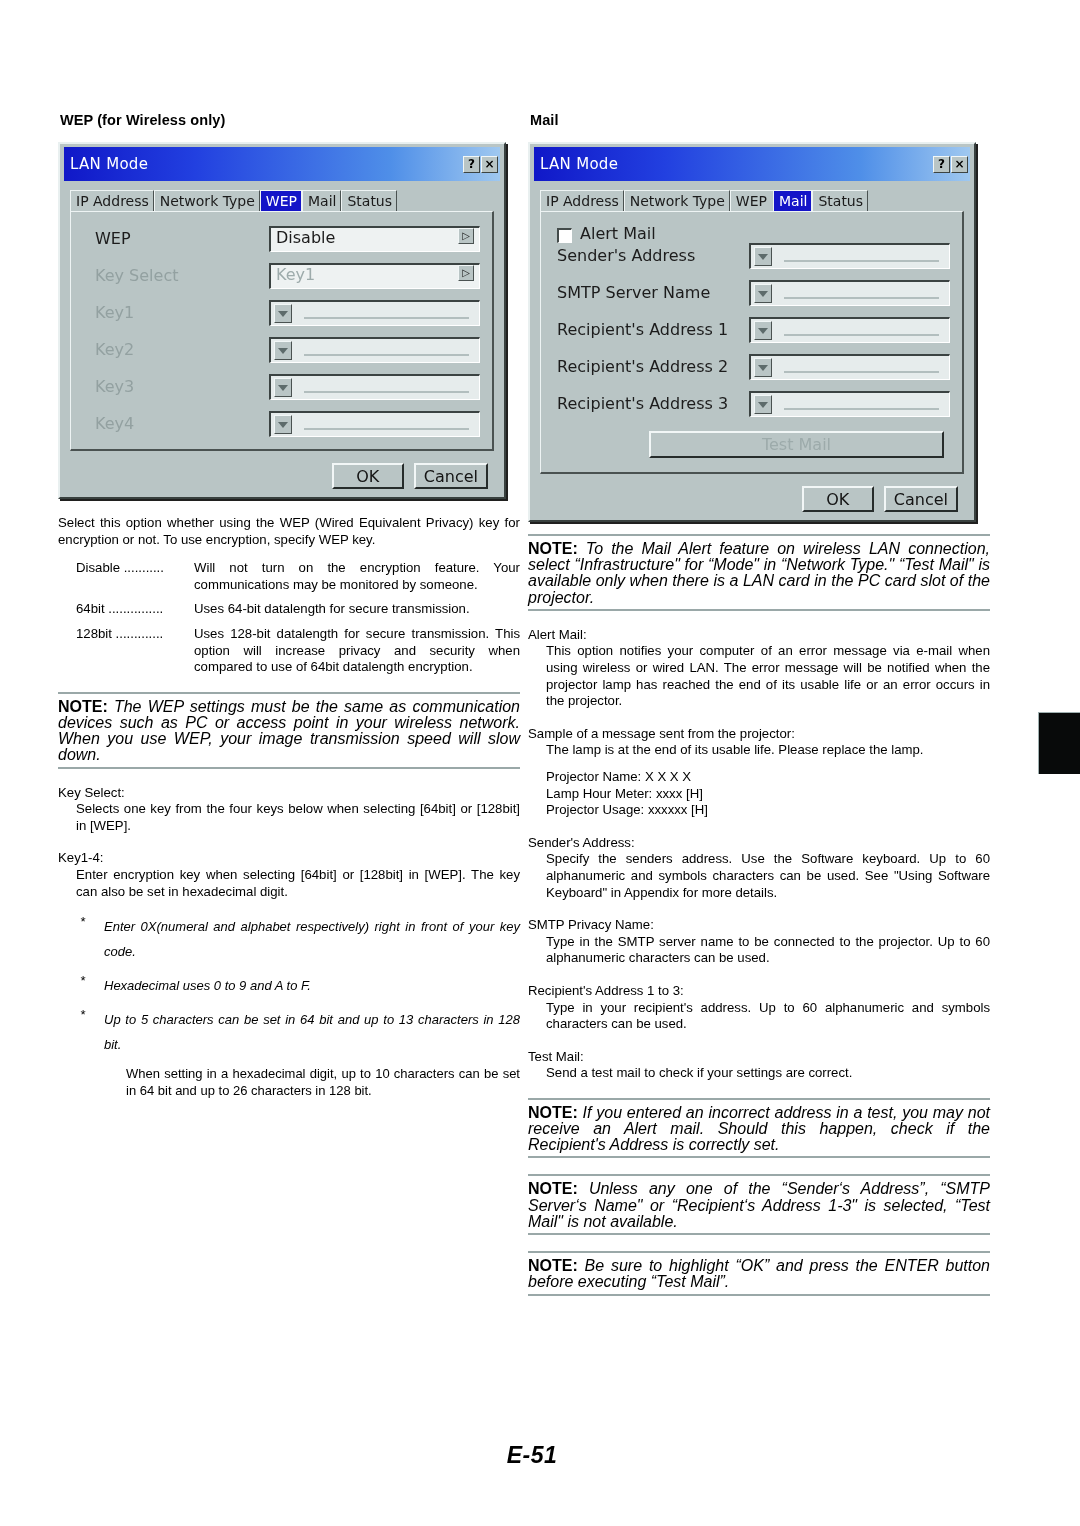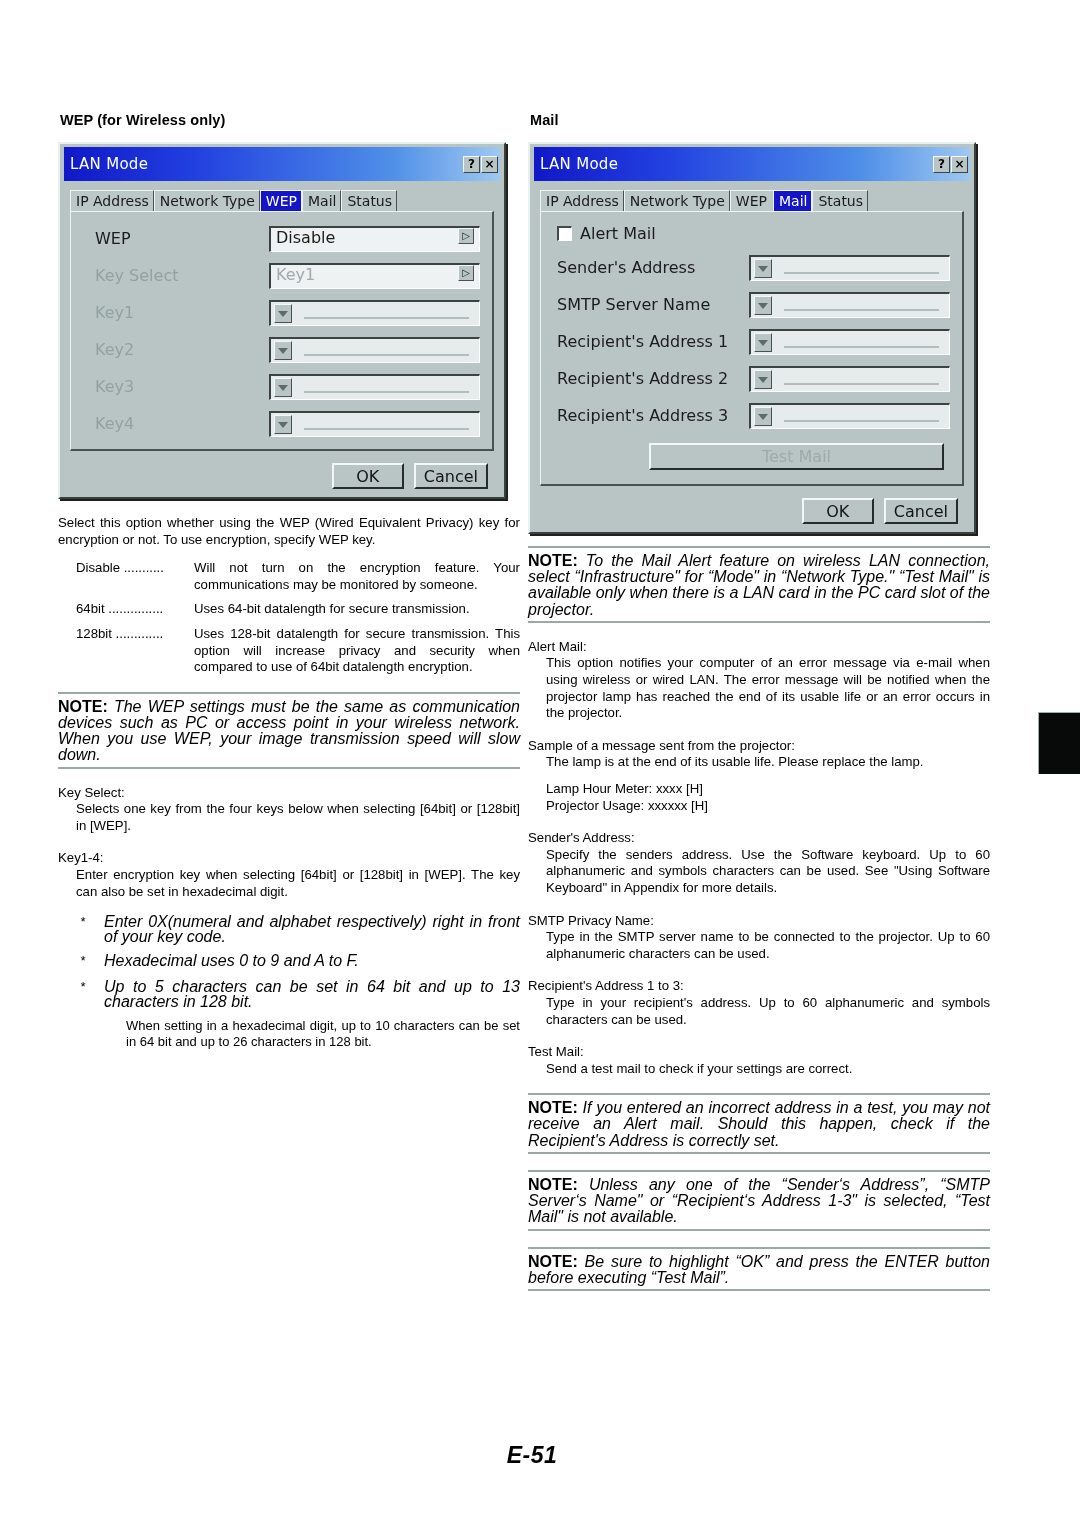--- a/index.html
+++ b/index.html
@@ -182,21 +182,21 @@
     border-top: 6px solid #5d6b6b;
   }
   .kf-line {
     flex: 1;
     height: 0;
     border-bottom: 2px solid #b2bebe;
     margin: 8px 6px 0 12px;
   }
 
   
-  .cbrow { display: flex; align-items: center; margin-bottom: 12px; padding-left: 4px; }
+  .cbrow { display: flex; align-items: flex-end; margin-bottom: 0; padding-left: 4px; }
   .checkbox {
     width: 15px; height: 15px;
     background: #ffffff;
     border-top: 2px solid #434b4a;
     border-left: 2px solid #434b4a;
     border-right: 1px solid #ffffff;
     border-bottom: 1px solid #ffffff;
     margin-right: 8px;
   }
   .cblabel { font-size: 16px; color: #1c1c1c; font-family: "DejaVu Sans", sans-serif; }
@@ -249,21 +249,21 @@
     margin: 16px 0 16px 0;
   }
   .note b { font-style: normal; font-weight: bold; }
 
   .heading { font-size: 13.2px; line-height: 16.6px; margin: 14px 0 0 0; }
   .sub { font-size: 13.2px; line-height: 16.6px; margin-left: 18px; text-align: justify; }
 
   .star-list { margin: 14px 0 0 22px; }
   .star-item { display: flex; margin-bottom: 9px; font-style: italic; }
   .star-item .star { width: 24px; flex: none; font-size: 13px; }
-  .star-item .stxt { flex: 1; font-size: 16px; line-height: 15px; text-align: justify; }
+  .star-item .stxt { flex: 1; font-size: 13px; line-height: 25px; text-align: justify; }
   .star-cont { margin-left: 46px; font-size: 13px; line-height: 16.4px; text-align: justify; }
 
   .gap-sm { height: 10px; }
   .gap-md { height: 16px; }
 
   
   .page-num {
     position: absolute;
     left: 0; right: 16px;
     top: 1442px;
@@ -518,20 +518,21 @@
       </div>
 
       <div class="heading" style="margin-top:0;">Alert Mail:</div>
       <div class="sub">This option notifies your computer of an error message via e-mail when using wireless or wired LAN. The error message will be notified when the projector lamp has reached the end of its usable life or an error occurs in the projector.</div>
 
       <div class="gap-md"></div>
 
       <div class="heading" style="margin-top:0;">Sample of a message sent from the projector:</div>
       <div class="sub">The lamp is at the end of its usable life. Please replace the lamp.</div>
       <div class="gap-sm"></div>
+      <div class="sub">Projector Name: X X X X</div>
       <div class="sub">Lamp Hour Meter: xxxx [H]</div>
       <div class="sub">Projector Usage: xxxxxx [H]</div>
 
       <div class="gap-md"></div>
 
       <div class="heading" style="margin-top:0;">Sender's Address:</div>
       <div class="sub">Specify the senders address. Use the Software keyboard. Up to 60 alphanumeric and symbols characters can be used. See "Using Software Keyboard" in Appendix for more details.</div>
 
       <div class="gap-md"></div>
 

